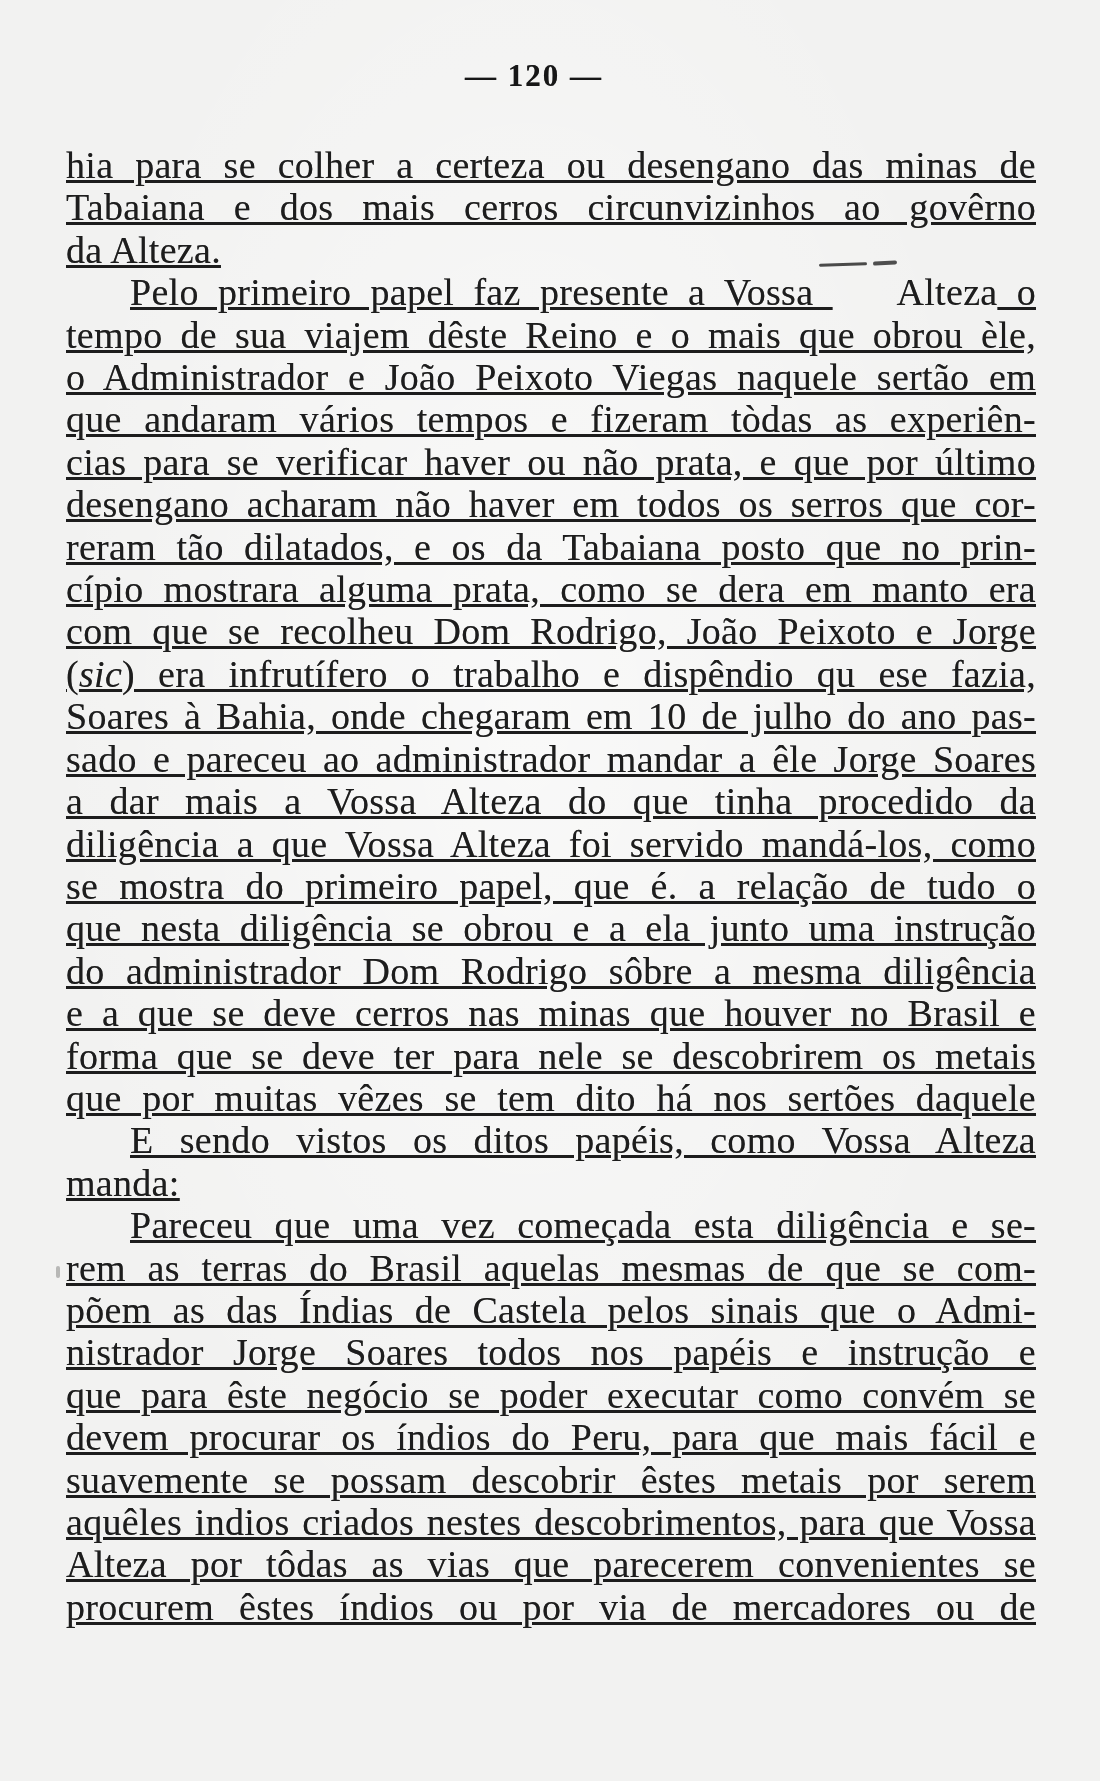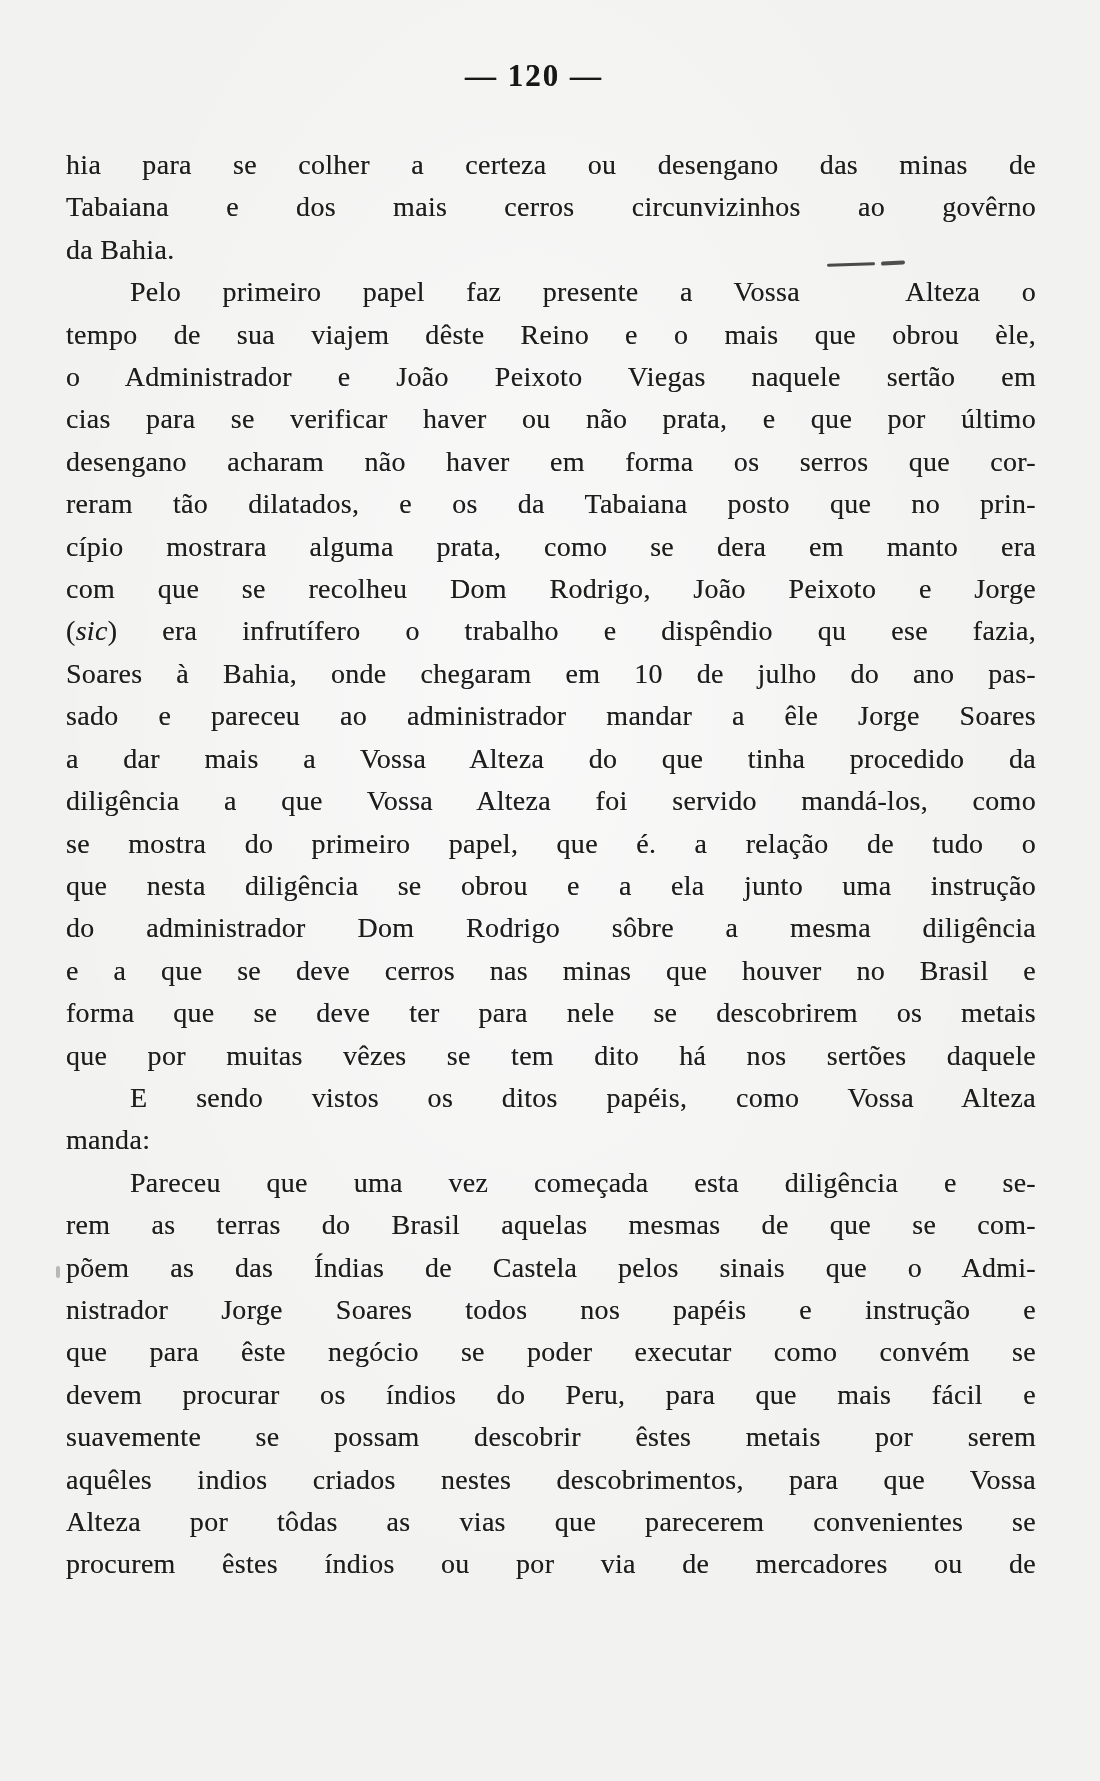--- a/index.html
+++ b/index.html
@@ -32,28 +32,29 @@
     color: #171717;
     text-shadow: 0 0 0.6px rgba(20,20,20,0.6);
   }
   .text-block {
     position: absolute;
     top: 144px;
     left: 66px;
     width: 970px;
   }
   .line {
-    font-size: 28px;
+    font-size: 38px;
     line-height: 42.4px;
     letter-spacing: 0.3px;
     white-space: normal;
     text-align: justify;
     text-align-last: justify;
     color: #1d1d1d;
     text-shadow: 0 0 0.6px rgba(25,25,25,0.55);
+    text-decoration: underline;
   }
   .line.indent {
     text-indent: 64px;
   }
   .line.no-just {
     text-align-last: left;
   }
   .line i {
     font-style: italic;
   }
@@ -100,26 +101,27 @@
 
 <div class="page">
   <div class="page-header">— 120 —</div>
 
   <div class="artifact-speck"></div>
 
   <div class="text-block">
 
   <div class="line">hia para se colher a certeza ou desengano das minas de</div>
       <div class="line">Tabaiana e dos mais cerros circunvizinhos ao govêrno</div>
-      <div class="line no-just">da Bahia.</div>
+      <div class="line no-just">da Alteza.</div>
       <div class="line indent">Pelo primeiro papel faz presente a Vossa <span class="artifact-overline">Alteza</span> o</div>
       <div class="line">tempo de sua viajem dêste Reino e o mais que obrou èle,</div>
       <div class="line">o Administrador e João Peixoto Viegas naquele sertão em</div>
+      <div class="line">que andaram vários tempos e fizeram tòdas as experiên-</div>
       <div class="line">cias para se verificar haver ou não prata, e que por último</div>
-      <div class="line">desengano acharam não haver em forma os serros que cor-</div>
+      <div class="line">desengano acharam não haver em todos os serros que cor-</div>
       <div class="line">reram tão dilatados, e os da Tabaiana posto que no prin-</div>
       <div class="line">cípio mostrara alguma prata, como se dera em manto era</div>
       <div class="line">com que se recolheu Dom Rodrigo, João Peixoto e Jorge</div>
       <div class="line">(<i>sic</i>) era infrutífero o trabalho e dispêndio qu ese fazia,</div>
       <div class="line">Soares à Bahia, onde chegaram em 10 de julho do ano pas-</div>
       <div class="line">sado e pareceu ao administrador mandar a êle Jorge Soares</div>
       <div class="line">a dar mais a Vossa Alteza do que tinha procedido da</div>
       <div class="line">diligência a que Vossa Alteza foi servido mandá-los, como</div>
       <div class="line">se mostra do primeiro papel, que é. a relação de tudo o</div>
       <div class="line">que nesta diligência se obrou e a ela junto uma instrução</div>

